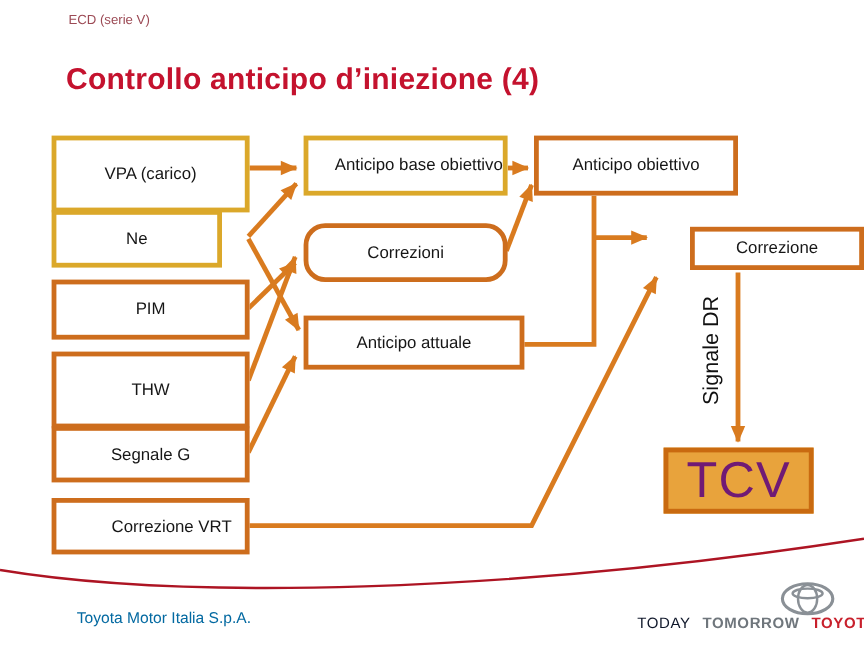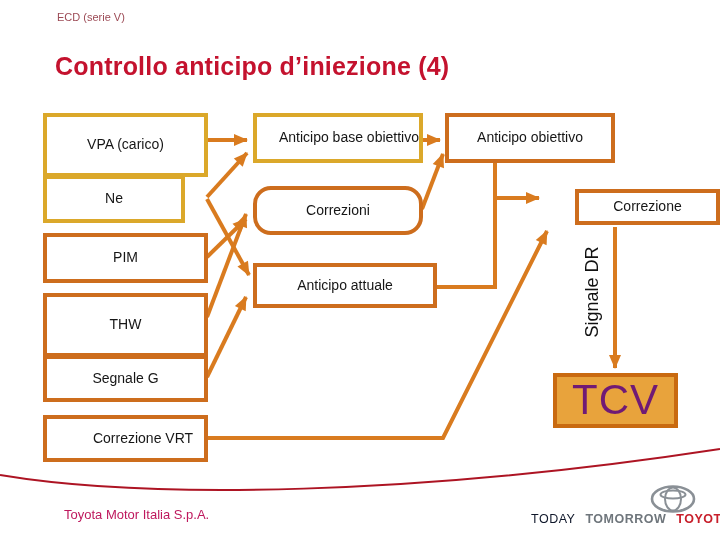--- a/index.html
+++ b/index.html
@@ -23,21 +23,21 @@
   .b-correzioni{left:253px;top:186px;width:170px;height:49px;border-radius:18px;}
   .b-attuale{left:253px;top:263px;width:184px;height:45px;}
   
   .b-obiettivo{left:445px;top:113px;width:170px;height:50px;}
   .b-correzione{left:543px;top:189px;width:145px;height:36px;margin-left:32px;}
   .b-tcv{left:553px;top:373px;width:125px;height:55px;background:#E8A33C;border:4px solid #C96A10;
          font-size:42px;letter-spacing:1px;color:#701a75;}
   .signal-dr{position:absolute;left:533px;top:281px;width:120px;height:22px;z-index:2;
              transform:rotate(-90deg);font-size:18px;color:#111;text-align:center;}
   .lines{position:absolute;left:0;top:0;width:720px;height:540px;z-index:1;}
-  .footer-company{position:absolute;left:64px;top:507px;font-size:13px;color:#be185d;}
+  .footer-company{position:absolute;left:64px;top:507px;font-size:13px;color:#0369a1;}
   .logo-row{position:absolute;top:512px;left:531px;display:flex;align-items:baseline;gap:10px;font-size:12.5px;z-index:3;}
   .logo-today{color:#0f172a;font-weight:400;letter-spacing:.5px;}
   .logo-tomorrow{color:#6F767C;font-weight:700;letter-spacing:.5px;}
   .logo-toyota{color:#C8202C;font-weight:700;letter-spacing:.5px;}
   .emblem{position:absolute;left:650px;top:484px;z-index:3;}
 </style>
 </head>
 <body>
 
 <div class="eyebrow">ECD (serie V)</div>

